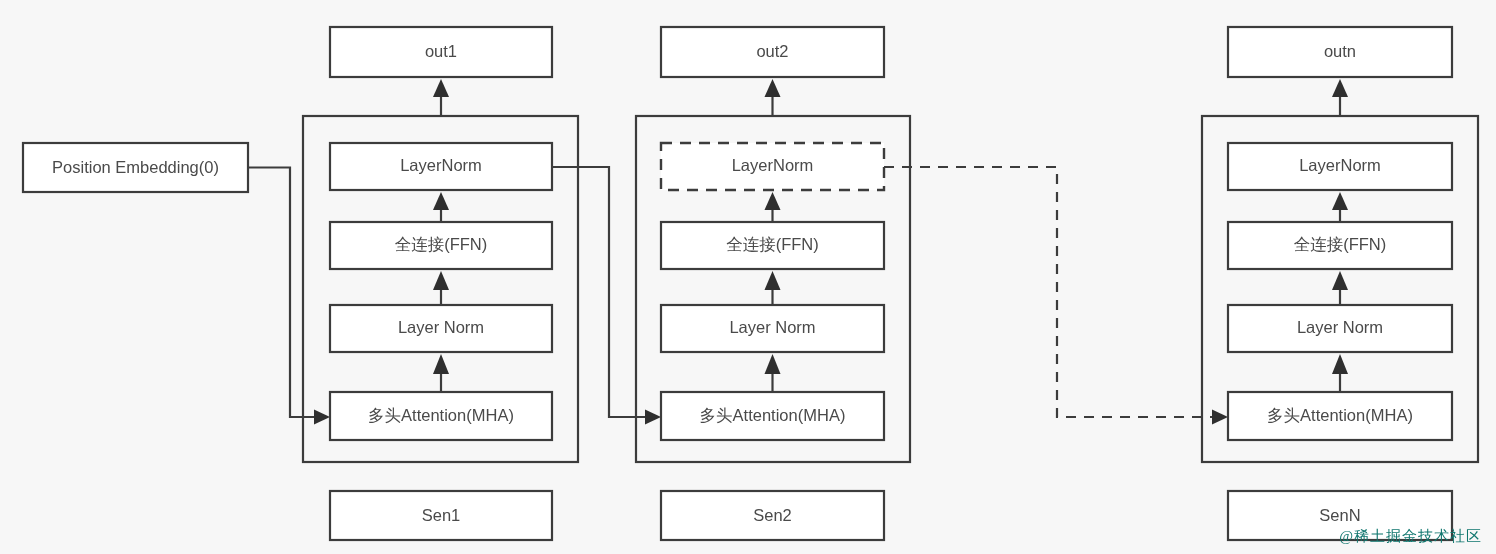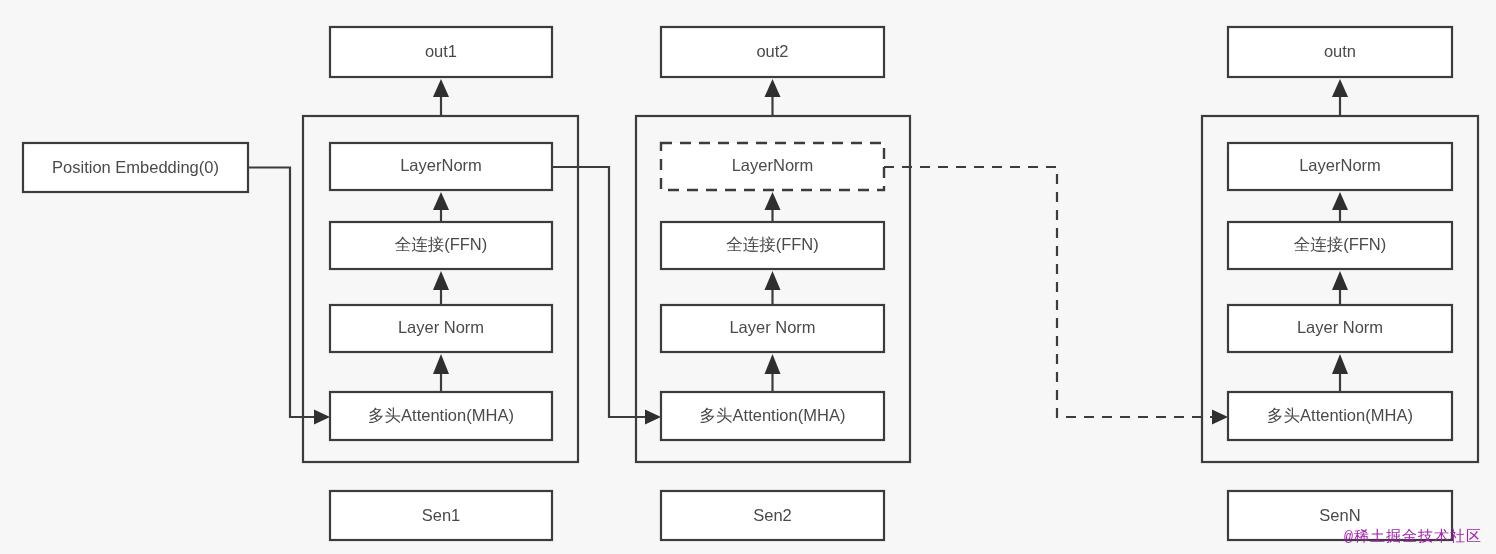--- a/index.html
+++ b/index.html
@@ -57,22 +57,22 @@
   }
   .arrow-head {
     fill: #2f2f2f;
     stroke: none;
   }
   .watermark-text {
     position: absolute;
     right: 14px;
     bottom: 8px;
     font-size: 15px;
-    color: #a21caf;
-    font-family: Liberation Mono, monospace;
+    color: #0f766e;
+    font-family: Liberation Serif, serif;
     letter-spacing: 1px;
     user-select: none;
     white-space: nowrap;
   }
 </style>
 </head>
 <body>
 
 <div id="diagram-root">
 

